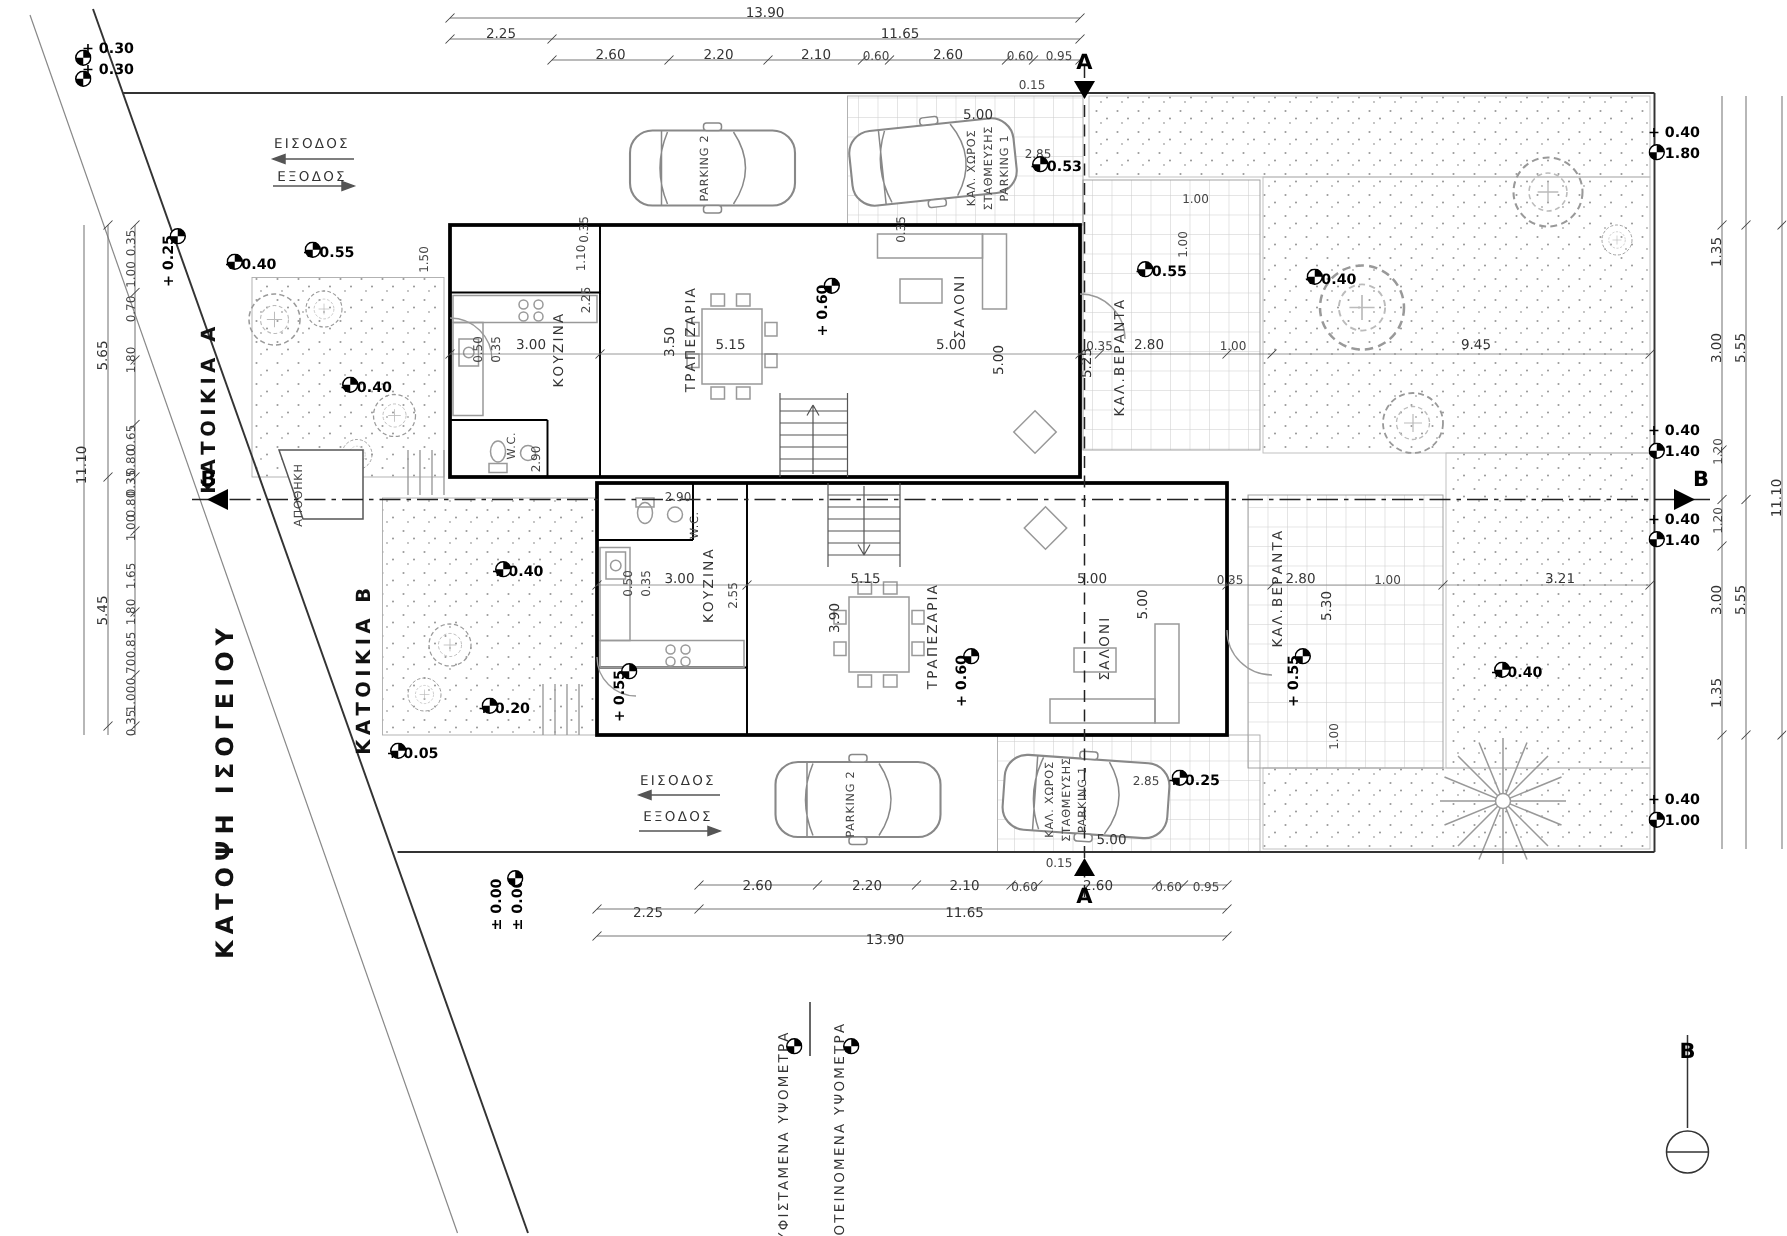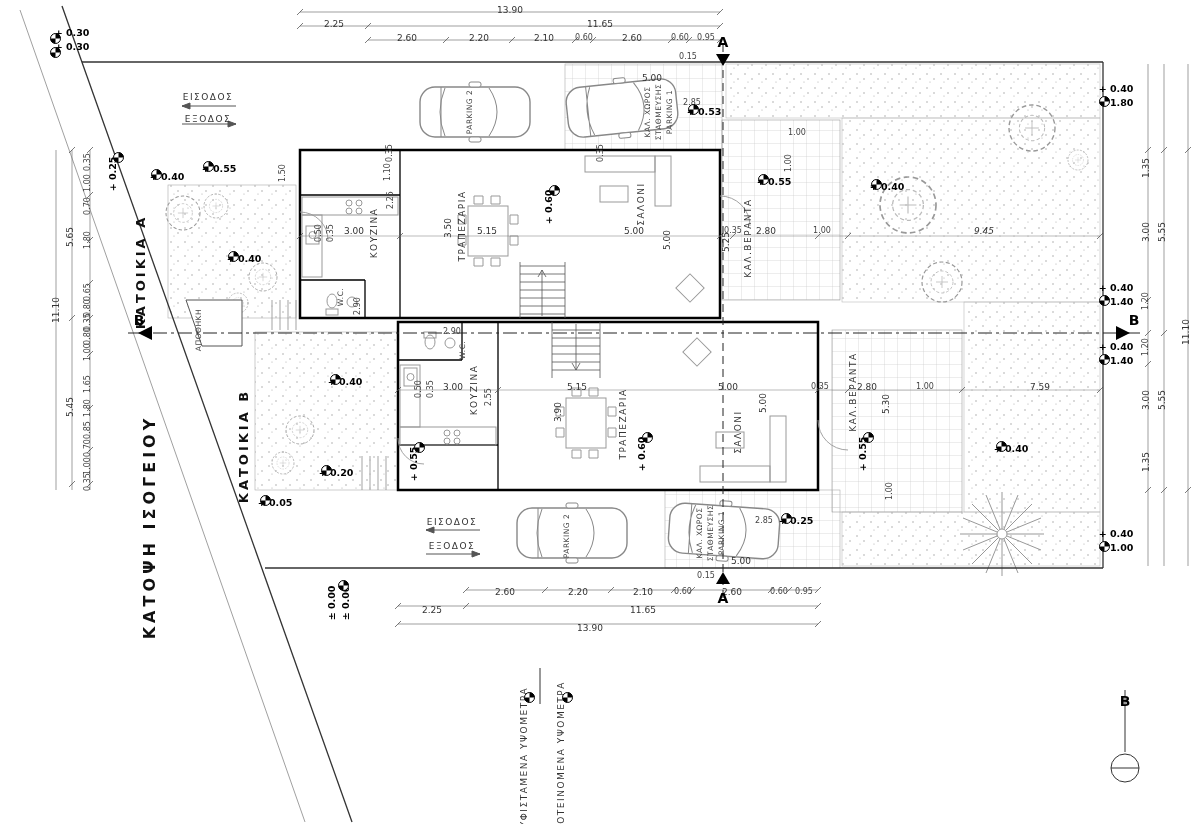--- a/index.html
+++ b/index.html
@@ -244,21 +244,21 @@
       <span class="lbl dim" style="left: 448px; top: 228px; transform: translate(-50%, -50%) rotate(-90deg);">3.50</span>
       <span class="lbl room" style="left: 462px; top: 226px; transform: translate(-50%, -50%) rotate(-90deg);">ΤΡΑΠΕΖΑΡΙΑ</span>
       <span class="lbl dim" style="left: 487px; top: 231px; transform: translate(-50%, -50%) rotate(0deg);">5.15</span>
       <span class="lbl room" style="left: 641px; top: 204px; transform: translate(-50%, -50%) rotate(-90deg);">ΣΑΛΟΝΙ</span>
       <span class="lbl dim" style="left: 634px; top: 231px; transform: translate(-50%, -50%) rotate(0deg);">5.00</span>
       <span class="lbl dim" style="left: 667px; top: 240px; transform: translate(-50%, -50%) rotate(-90deg);">5.00</span>
       <span class="lbl dim-s" style="left: 733px; top: 231px; transform: translate(-50%, -50%) rotate(0deg);">0.35</span>
       <span class="lbl dim" style="left: 766px; top: 231px; transform: translate(-50%, -50%) rotate(0deg);">2.80</span>
       <span class="lbl dim" style="left: 726px; top: 242px; transform: translate(-50%, -50%) rotate(-90deg);">5.25</span>
       <span class="lbl dim-s" style="left: 822px; top: 231px; transform: translate(-50%, -50%) rotate(0deg);">1.00</span>
-      <span class="lbl dim" style="left: 984px; top: 231px; transform: translate(-50%, -50%) rotate(0deg); font-style: italic;">9.45</span>
+      <span class="lbl dim" style="left: 984px; top: 231px; transform: translate(-50%, -50%) rotate(0deg);">9.45</span>
       <span class="lbl room" style="left: 748px; top: 238px; transform: translate(-50%, -50%) rotate(-90deg);">ΚΑΛ.ΒΕΡΑΝΤΑ</span>
       <span class="lbl dim-s" style="left: 283px; top: 173px; transform: translate(-50%, -50%) rotate(-90deg);">1.50</span>
       <span class="lbl dim-s" style="left: 388px; top: 172px; transform: translate(-50%, -50%) rotate(-90deg);">1.10</span>
       <span class="lbl dim-s" style="left: 391px; top: 200px; transform: translate(-50%, -50%) rotate(-90deg);">2.25</span>
       <span class="lbl dim-s" style="left: 390px; top: 153px; transform: translate(-50%, -50%) rotate(-90deg);">0.35</span>
       <span class="lbl room-s" style="left: 341px; top: 297px; transform: translate(-50%, -50%) rotate(-90deg);">W.C.</span>
       <span class="lbl dim-s" style="left: 358px; top: 306px; transform: translate(-50%, -50%) rotate(-90deg);">2.90</span>
       <span class="lbl dim-s" style="left: 601px; top: 153px; transform: translate(-50%, -50%) rotate(-90deg);">0.35</span>
       <span class="lbl dim" style="left: 652px; top: 78px; transform: translate(-50%, -50%) rotate(0deg);">5.00</span>
       <span class="lbl dim-s" style="left: 692px; top: 103px; transform: translate(-50%, -50%) rotate(0deg);">2.85</span>
@@ -279,21 +279,21 @@
       <span class="lbl dim" style="left: 577px; top: 387px; transform: translate(-50%, -50%) rotate(0deg);">5.15</span>
       <span class="lbl dim" style="left: 558px; top: 412px; transform: translate(-50%, -50%) rotate(-90deg);">3.90</span>
       <span class="lbl room" style="left: 623px; top: 424px; transform: translate(-50%, -50%) rotate(-90deg);">ΤΡΑΠΕΖΑΡΙΑ</span>
       <span class="lbl room" style="left: 738px; top: 432px; transform: translate(-50%, -50%) rotate(-90deg);">ΣΑΛΟΝΙ</span>
       <span class="lbl dim" style="left: 728px; top: 387px; transform: translate(-50%, -50%) rotate(0deg);">5.00</span>
       <span class="lbl dim" style="left: 763px; top: 403px; transform: translate(-50%, -50%) rotate(-90deg);">5.00</span>
       <span class="lbl dim-s" style="left: 820px; top: 387px; transform: translate(-50%, -50%) rotate(0deg);">0.35</span>
       <span class="lbl dim" style="left: 867px; top: 387px; transform: translate(-50%, -50%) rotate(0deg);">2.80</span>
       <span class="lbl dim" style="left: 886px; top: 404px; transform: translate(-50%, -50%) rotate(-90deg);">5.30</span>
       <span class="lbl dim-s" style="left: 925px; top: 387px; transform: translate(-50%, -50%) rotate(0deg);">1.00</span>
-      <span class="lbl dim" style="left: 1040px; top: 387px; transform: translate(-50%, -50%) rotate(0deg);">7.59</span>
+      <span class="lbl dim" style="left: 1040px; top: 387px; transform: translate(-50%, -50%) rotate(0deg);">3.21</span>
       <span class="lbl room" style="left: 853px; top: 392px; transform: translate(-50%, -50%) rotate(-90deg);">ΚΑΛ.ΒΕΡΑΝΤΑ</span>
       <span class="lbl dim-s" style="left: 890px; top: 491px; transform: translate(-50%, -50%) rotate(-90deg);">1.00</span>
       <span class="lbl room-s" style="left: 463px; top: 350px; transform: translate(-50%, -50%) rotate(-90deg);">W.C.</span>
       <span class="lbl dim-s" style="left: 452px; top: 332px; transform: translate(-50%, -50%) rotate(0deg);">2.90</span>
       <span class="lbl room" style="left: 452px; top: 522px; transform: translate(-50%, -50%) rotate(0deg);">ΕΙΣΟΔΟΣ</span>
       <span class="lbl room" style="left: 452px; top: 546px; transform: translate(-50%, -50%) rotate(0deg);">ΕΞΟΔΟΣ</span>
       <span class="lbl room-s" style="left: 567px; top: 536px; transform: translate(-50%, -50%) rotate(-90deg);">PARKING 2</span>
       <span class="lbl room-s" style="left: 700px; top: 533px; transform: translate(-50%, -50%) rotate(-90deg);">ΚΑΛ. ΧΩΡΟΣ</span>
       <span class="lbl room-s" style="left: 711px; top: 533px; transform: translate(-50%, -50%) rotate(-90deg);">ΣΤΑΘΜΕΥΣΗΣ</span>
       <span class="lbl room-s" style="left: 722px; top: 533px; transform: translate(-50%, -50%) rotate(-90deg);">PARKING 1</span>

